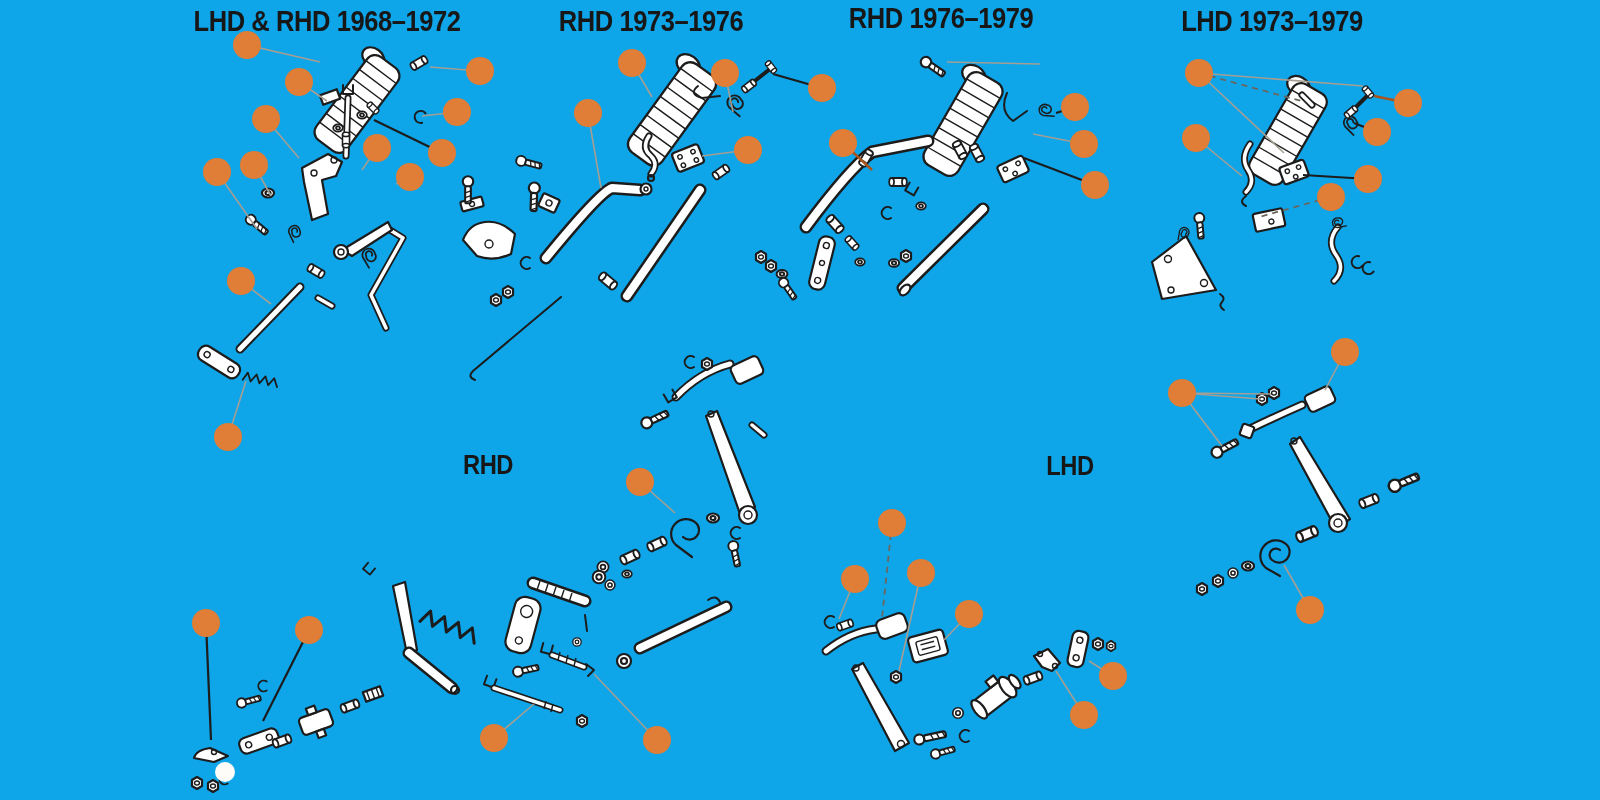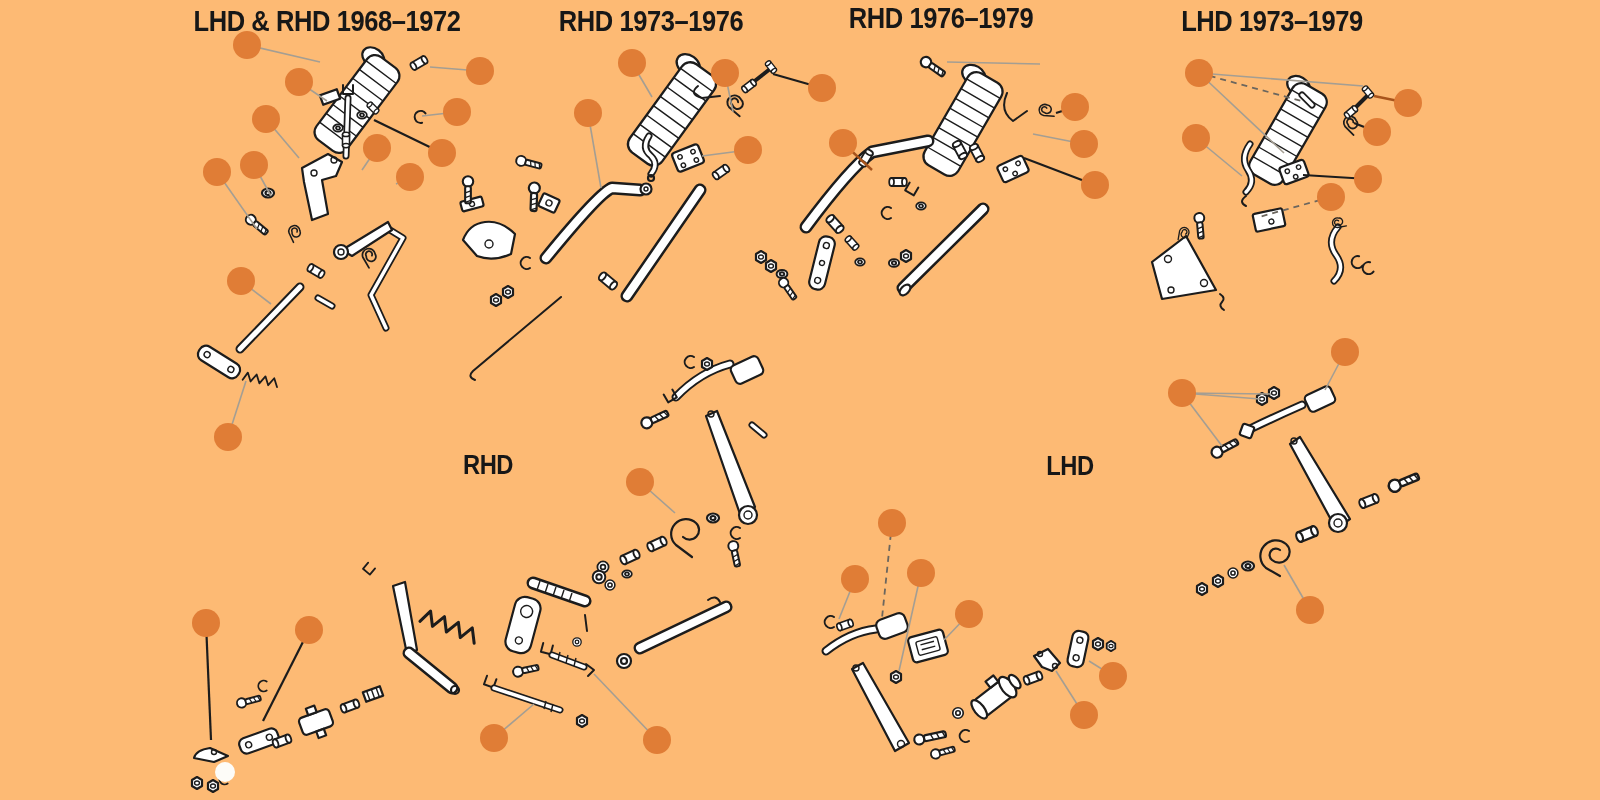--- a/index.html
+++ b/index.html
@@ -24,21 +24,21 @@
   .ti{fill:none;stroke:#ffffff;stroke-width:8;stroke-linecap:round;stroke-linejoin:round;}
   .mo{fill:none;stroke:#1c1c1c;stroke-width:9;stroke-linecap:round;}
   .mi{fill:none;stroke:#ffffff;stroke-width:5;stroke-linecap:round;}
   .ro{fill:none;stroke:#1c1c1c;stroke-width:7;stroke-linecap:round;stroke-linejoin:round;}
   .ri{fill:none;stroke:#ffffff;stroke-width:3.5;stroke-linecap:round;stroke-linejoin:round;}
   .dk{fill:none;stroke:#1c1c1c;stroke-width:4;stroke-linecap:round;}
 </style>
 </head>
 <body>
 
-<div class="stage" style="background: #fdba74;">
+<div class="stage" style="background: #0ea5e9;">
 
 <svg width="1600" height="800" viewBox="0 0 1600 800">
   <defs>
     <g id="pedal">
       <ellipse cx="-15" cy="-47" rx="12" ry="9" class="p"></ellipse>
       <rect x="-19" y="-52" width="38" height="104" rx="10" class="p"></rect>
       <path class="l" d="M-19,-40 h38 M-19,-29 h38 M-19,-18 h38 M-19,-7 h38 M-19,4 h38 M-19,15 h38 M-19,26 h38 M-19,37 h38"></path>
     </g>
     <g id="screw">
       <circle cx="-9" cy="0" r="5.5" class="p"></circle>

